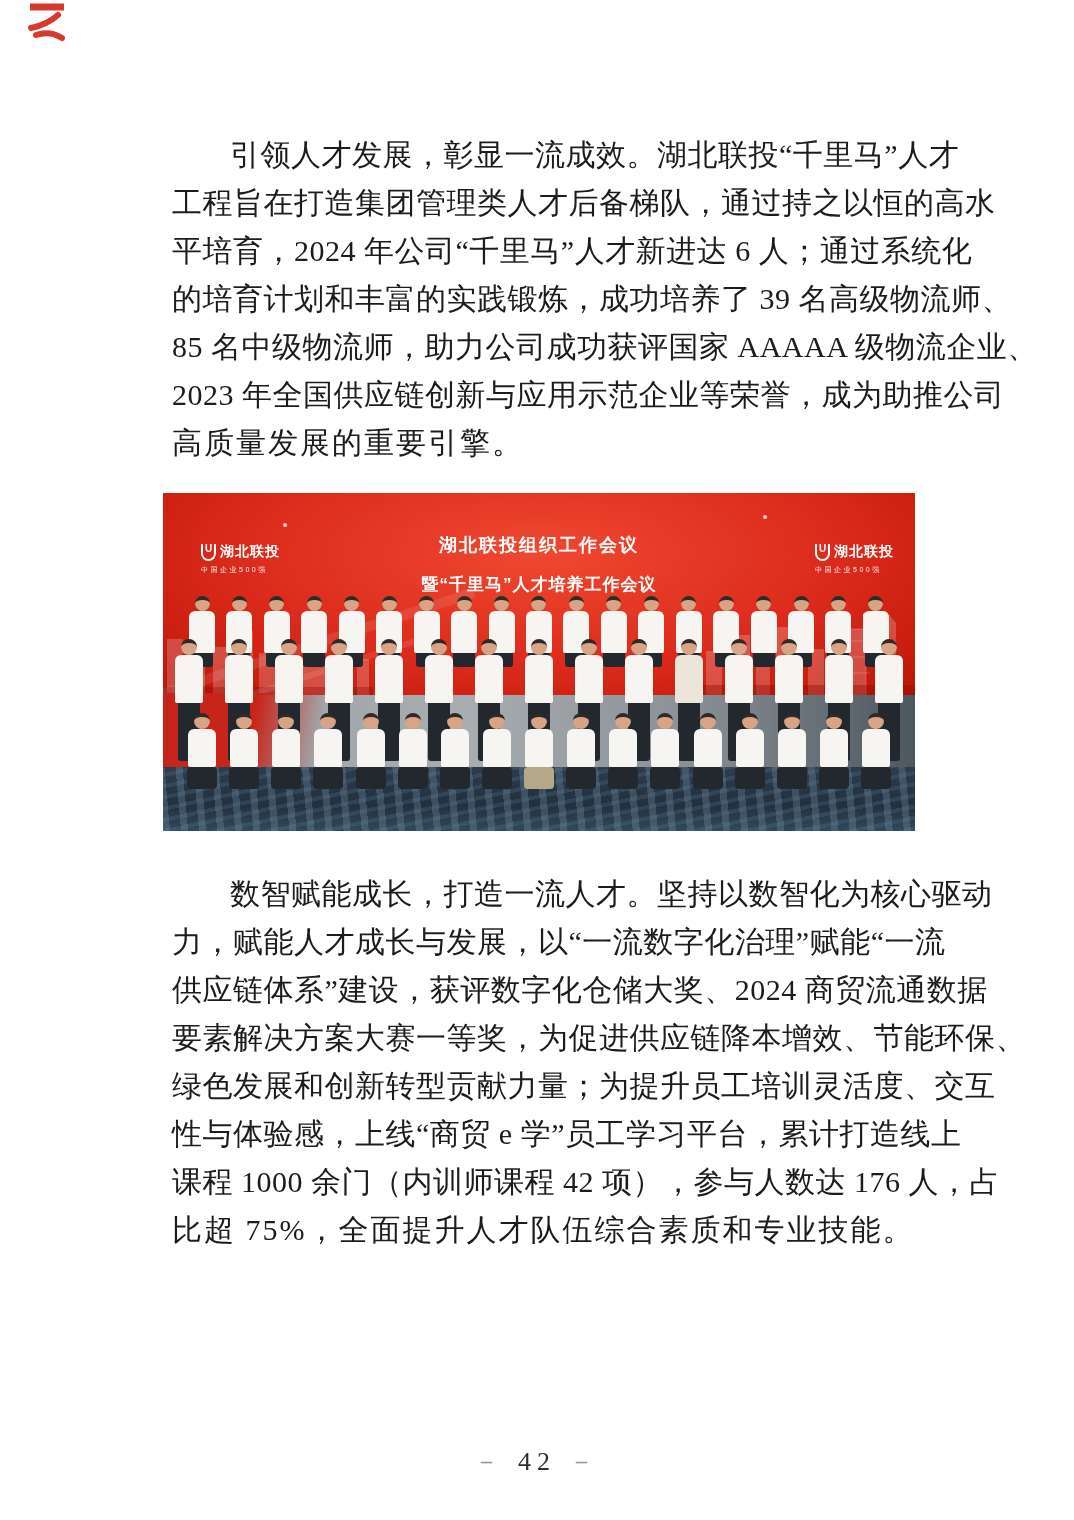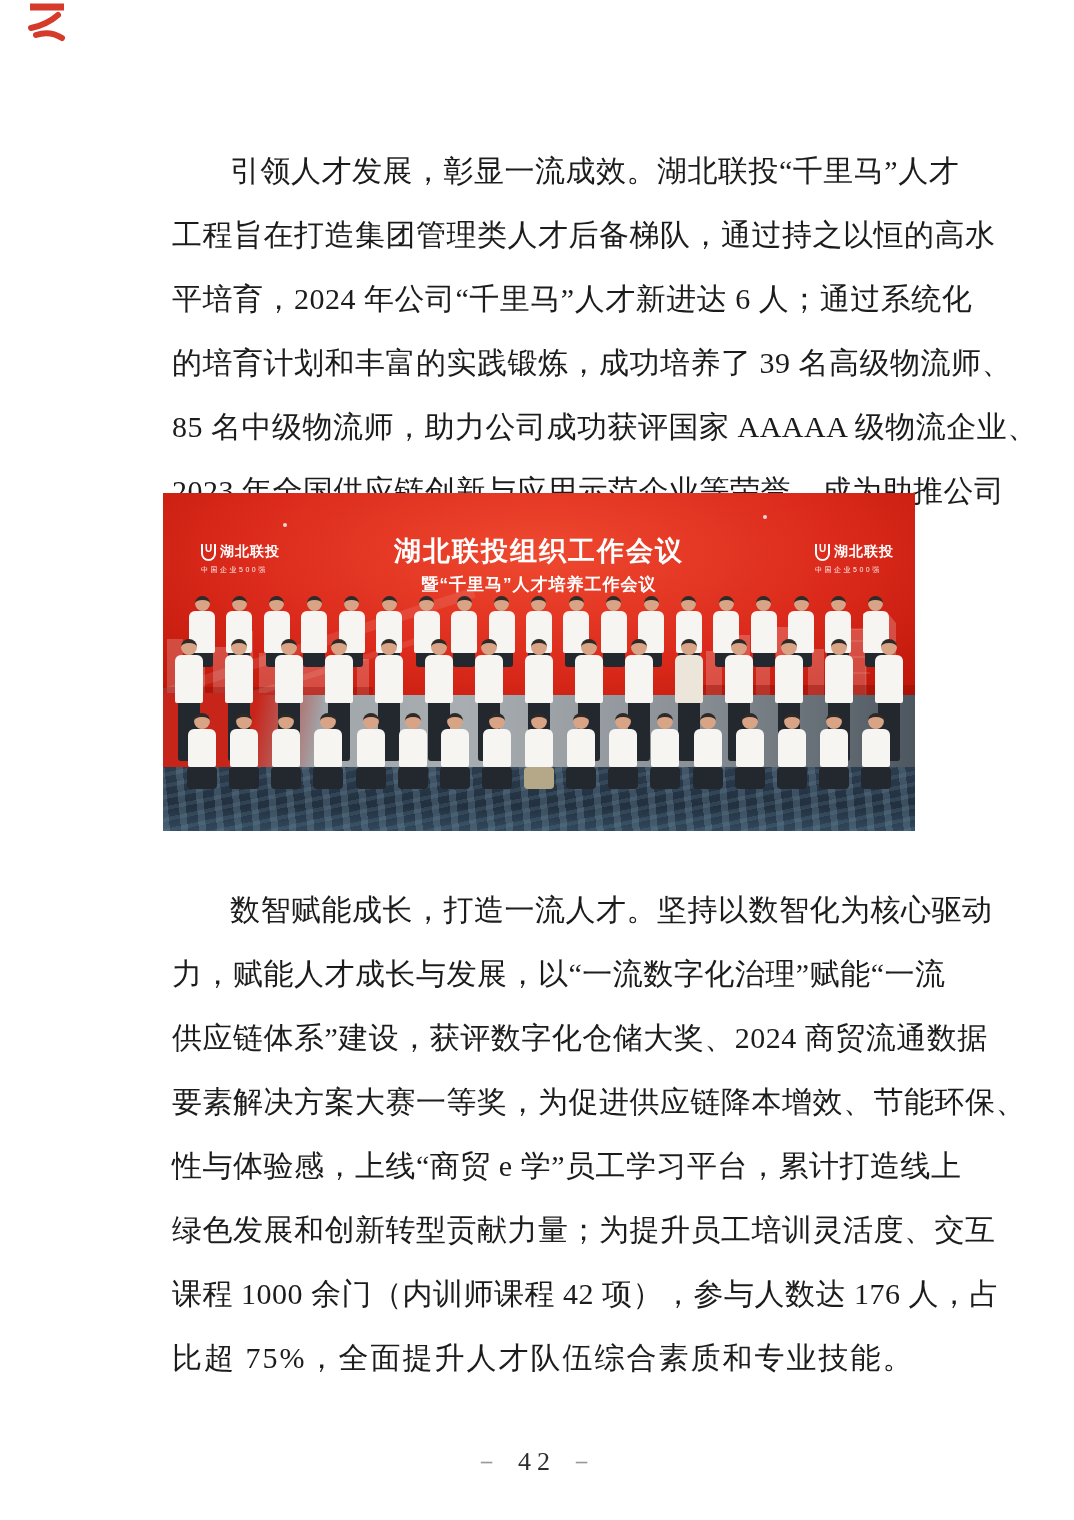--- a/index.html
+++ b/index.html
@@ -9,21 +9,21 @@
   }
 
   
   .corner-mark{position:absolute;left:24px;top:1px;width:46px;height:46px;}
 
   
   .para{position:absolute;left:172px;width:736px;color:#1c1c1c;}
   .para .line{
     height:48px;line-height:48px;font-size:30px;
     text-align:justify;text-align-last:justify;
-    white-space:nowrap;letter-spacing:0.5px;margin-top:16px;
+    white-space:nowrap;letter-spacing:0.5px;
   }
   .para .line.first{text-indent:58px;}
   .para .line.last{text-align-last:left;letter-spacing:2px;}
   #para1{top:131px;}
   #para2{top:870px;}
 
   
   .photo{position:absolute;left:163px;top:493px;width:752px;height:338px;overflow:hidden;background:#8f959a;}
   .backdrop{
     position:absolute;left:0;top:0;width:752px;height:202px;
@@ -48,21 +48,21 @@
   .streak.s1{left:-40px;top:150px;width:360px;height:10px;}
   .streak.s2{left:-20px;top:185px;width:300px;height:6px;}
   .sparkle{position:absolute;width:4px;height:4px;border-radius:50%;background:rgba(255,255,255,0.8);}
 
   .skyline{position:absolute;top:108px;height:96px;opacity:0.95;}
   .skyline.left{left:0;}
   .skyline.right{right:0;}
 
   .banner-text{position:absolute;left:0;width:752px;text-align:center;color:#ffffff;
     font-family:"Liberation Sans","DejaVu Sans",sans-serif;font-weight:bold;}
-  .banner-line1{top:40px;font-size:27px;letter-spacing:2px;}
+  .banner-line1{top:40px;font-size:18px;letter-spacing:2px;}
   .banner-line2{top:80px;font-size:17px;letter-spacing:1px;}
 
   .logo{position:absolute;top:50px;width:120px;color:#fff;
     font-family:"Liberation Sans","DejaVu Sans",sans-serif;}
   .logo.left{left:38px;}
   .logo.right{left:652px;}
   .logo-row{display:flex;align-items:center;gap:4px;}
   .logo-u{
     width:15px;height:17px;border:2px solid #fff;border-top:none;
     border-radius:0 0 8px 8px;display:flex;align-items:flex-start;justify-content:center;
@@ -435,22 +435,22 @@
         <div class="legs"></div>
       </div>
     </div>
 </div>
 
 <div class="para" id="para2">
   <div class="line first">数智赋能成长，打造一流人才。坚持以数智化为核心驱动</div>
   <div class="line">力，赋能人才成长与发展，以“一流数字化治理”赋能“一流</div>
   <div class="line">供应链体系”建设，获评数字化仓储大奖、2024 商贸流通数据</div>
   <div class="line">要素解决方案大赛一等奖，为促进供应链降本增效、节能环保、</div>
+  <div class="line">绿色发展和创新转型贡献力量；为提升员工培训灵活度、交互</div>
   <div class="line">性与体验感，上线“商贸 e 学”员工学习平台，累计打造线上</div>
-  <div class="line">绿色发展和创新转型贡献力量；为提升员工培训灵活度、交互</div>
   <div class="line">课程 1000 余门（内训师课程 42 项），参与人数达 176 人，占</div>
   <div class="line last">比超 75%，全面提升人才队伍综合素质和专业技能。</div>
 </div>
 
 <div class="page-number">
   <span class="dash">－</span>
   <span class="num">42</span>
   <span class="dash">－</span>
 </div>
 

